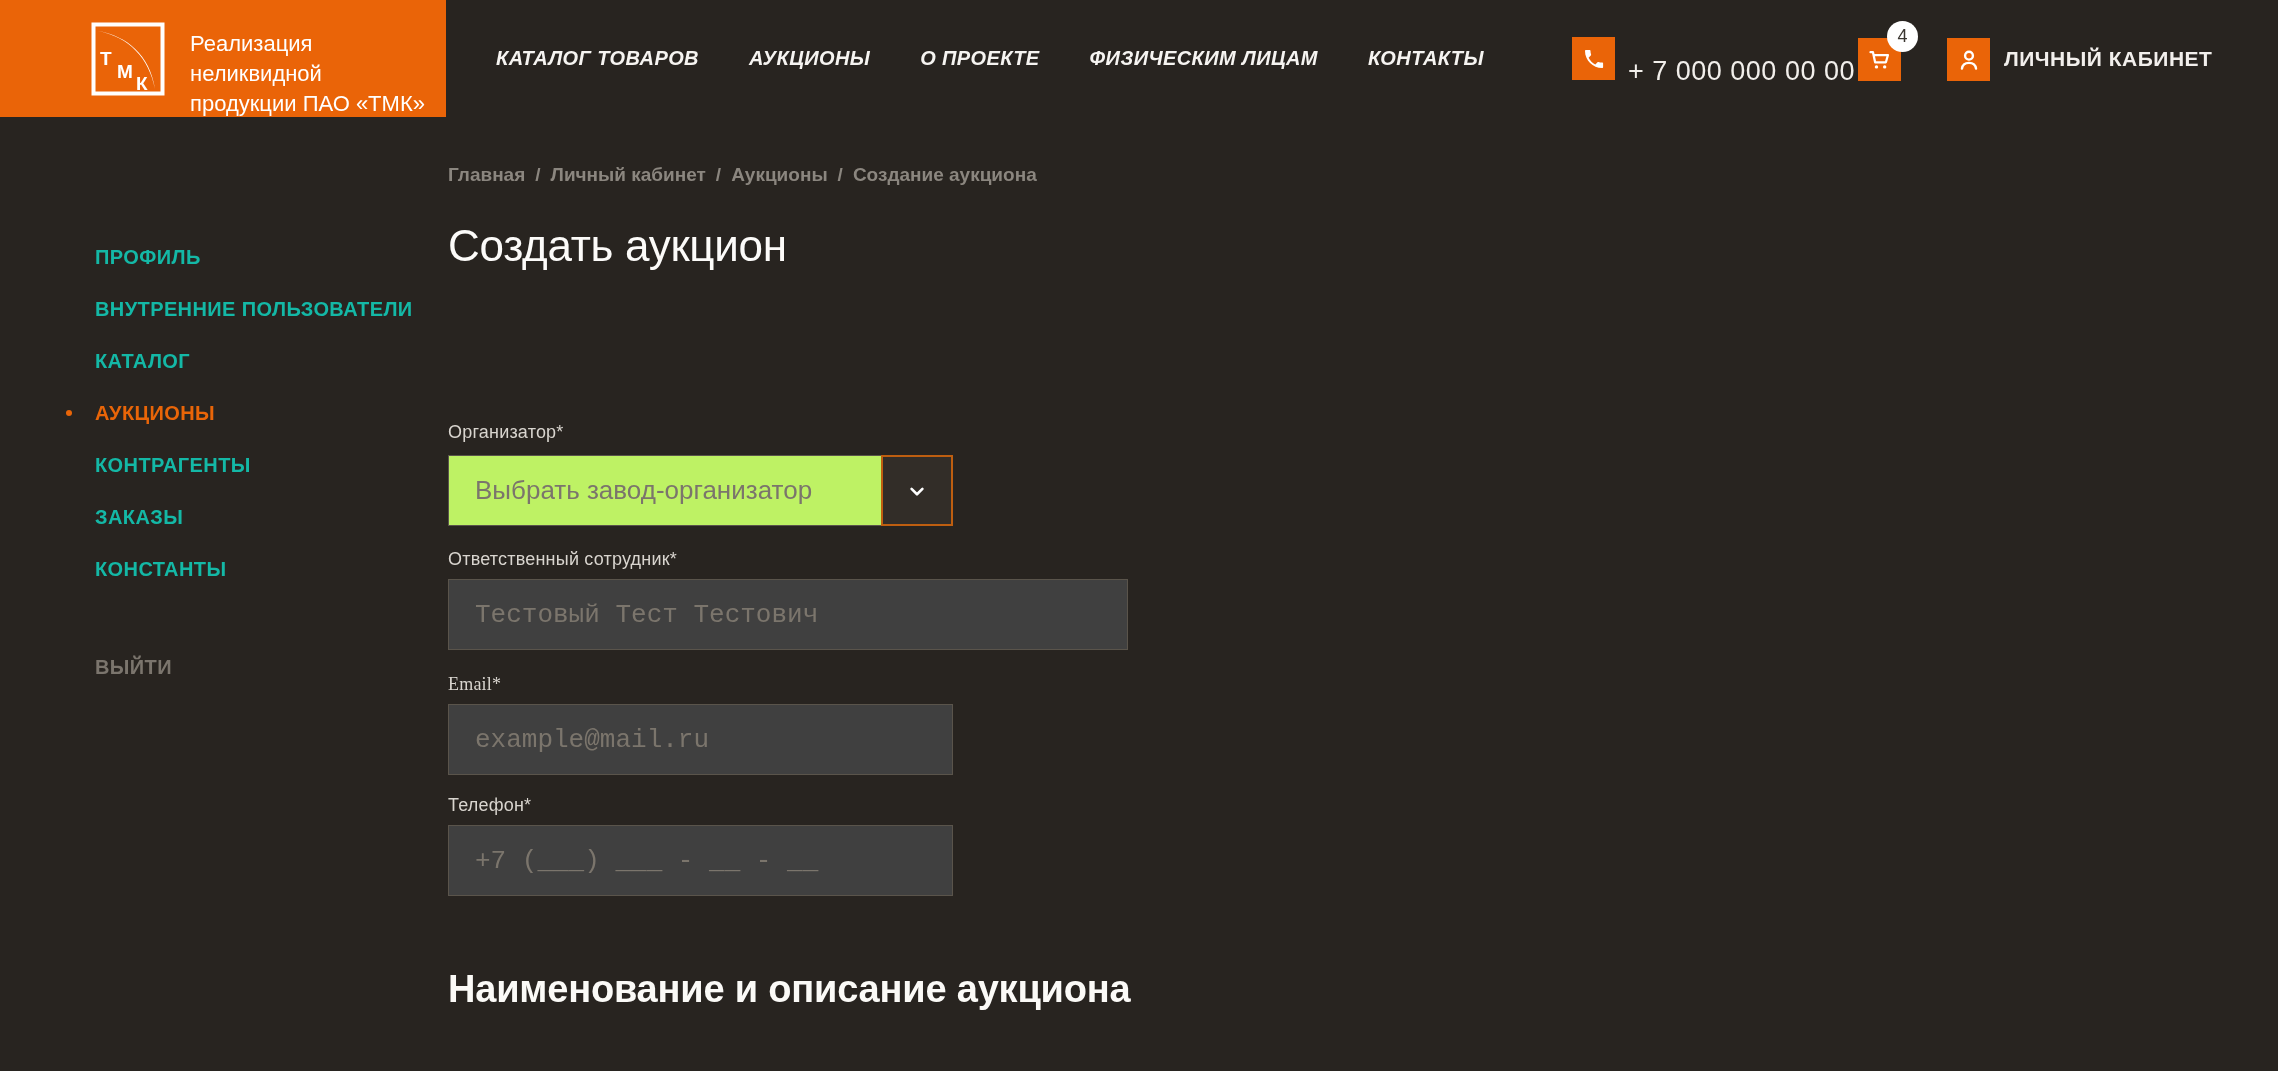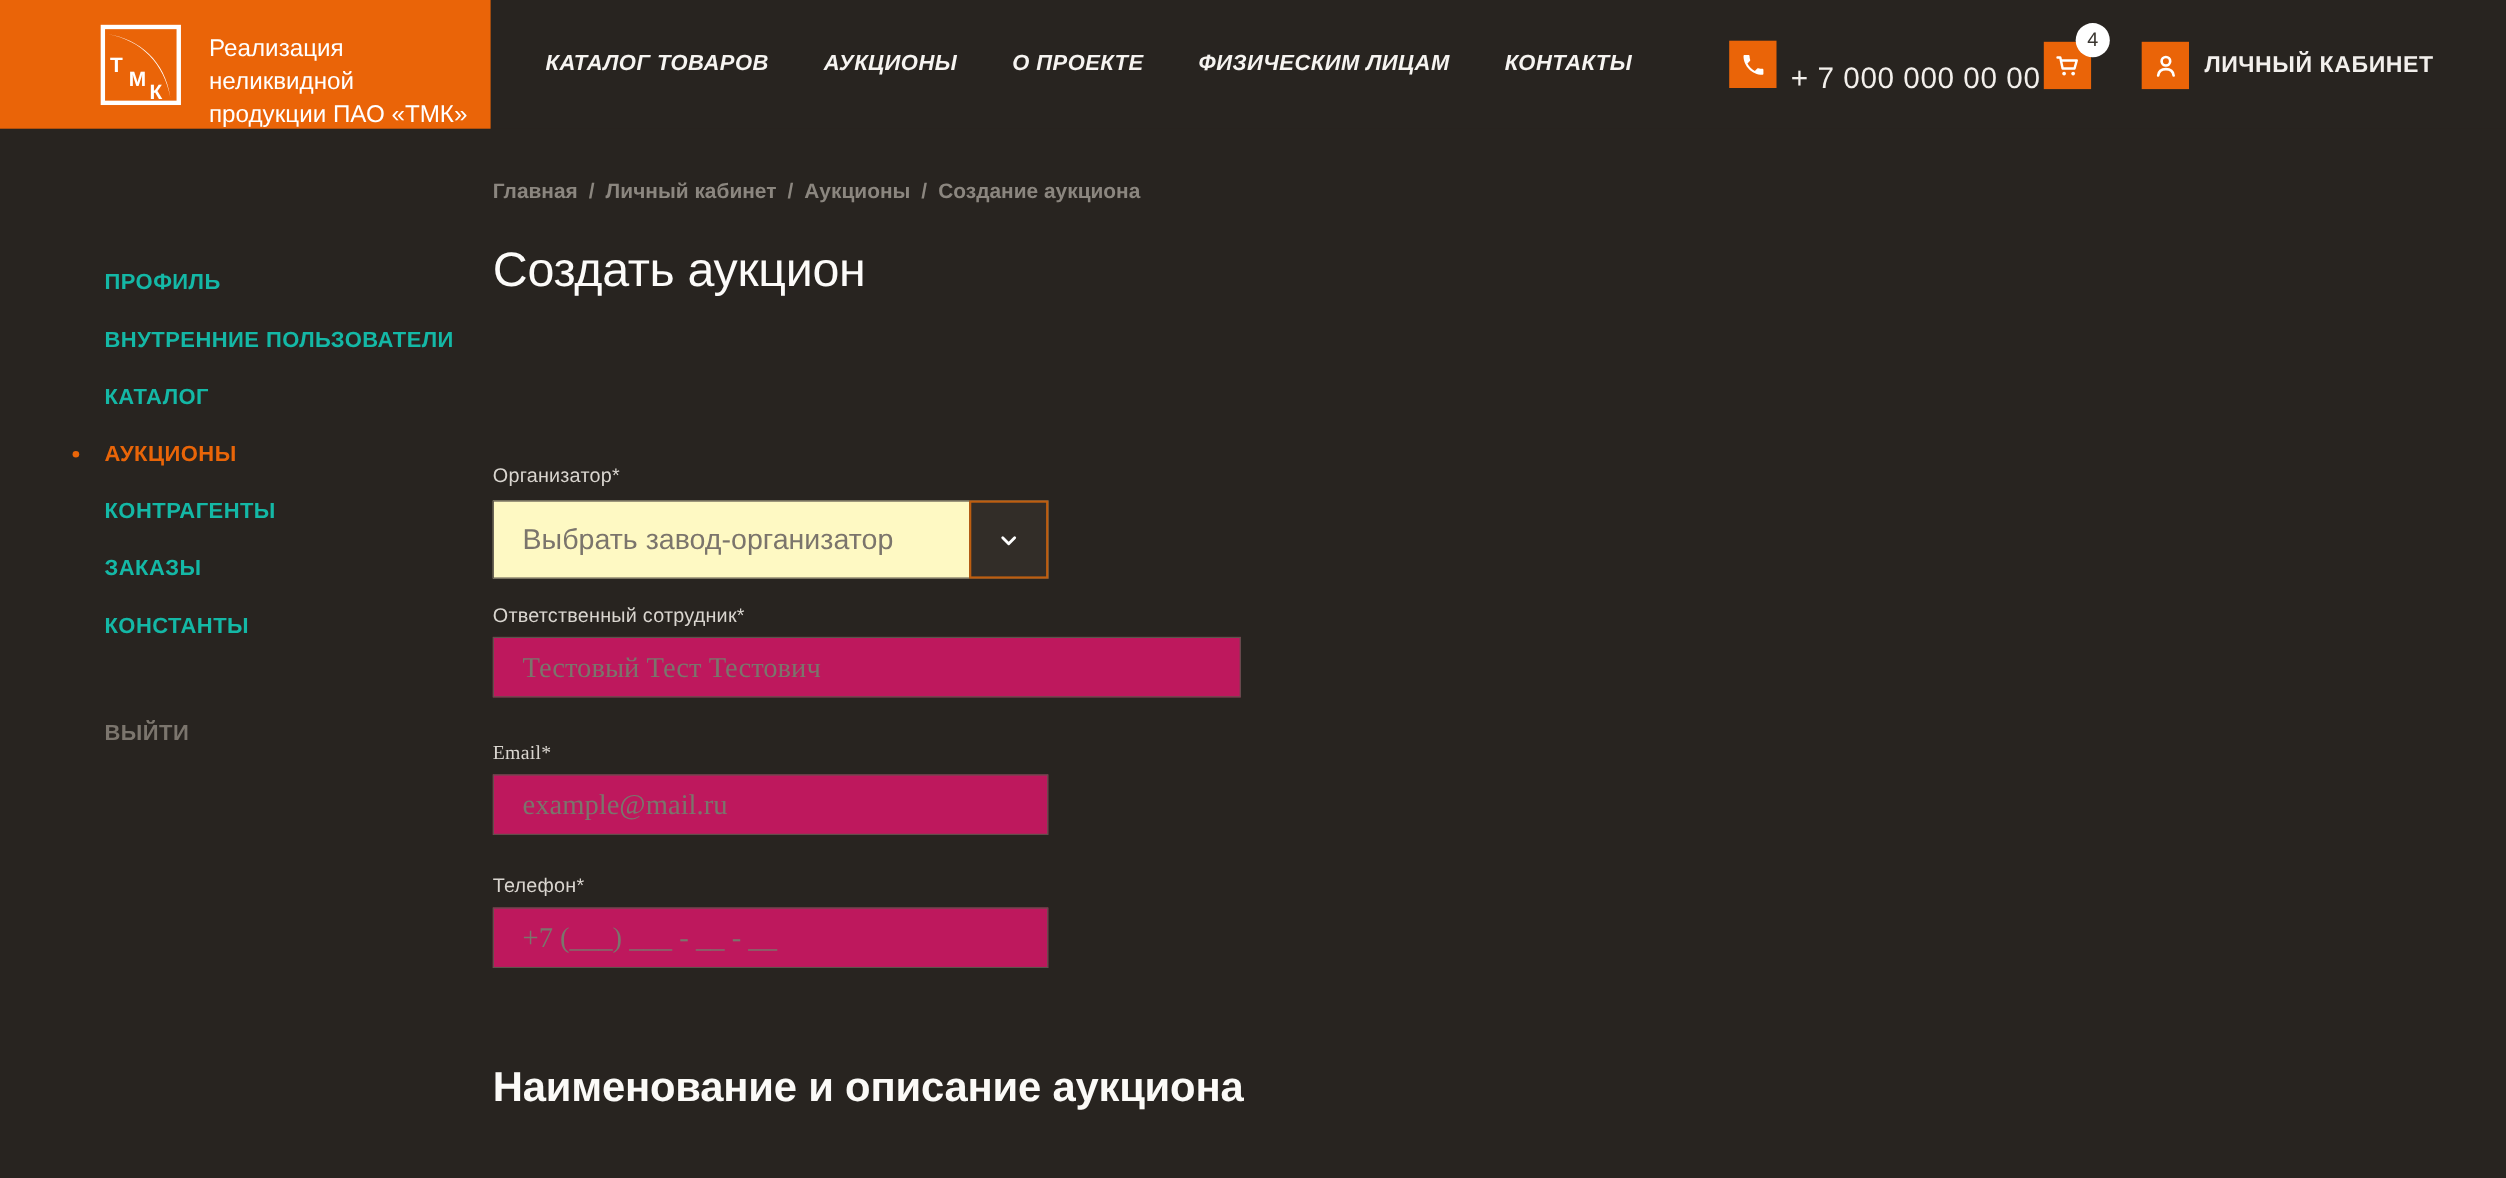--- a/index.html
+++ b/index.html
@@ -89,33 +89,33 @@
     color: #fbfaf7; font-size: 38px; font-weight: bold; letter-spacing: -0.2px;
   }
   .section-1 { top: 208px; }
   .section-2 { top: 851px; }
 
   .field-label {
     position: absolute; left: 0;
     color: #d9d5cf; font-size: 18px; letter-spacing: 0.2px;
   }
   .text-input {
-    position: absolute; left: 0; height: 55px;
-    background: #be185d; border: 1px solid #5a544b;
+    position: absolute; left: 0; height: 71px;
+    background: #404040; border: 1px solid #5a544b;
     color: #e8e4de; font-size: 26px; padding: 0 26px;
-    font-family: Liberation Serif, serif;
+    font-family: Liberation Mono, monospace;
     outline: none;
   }
   .text-input::placeholder { color: #7b756c; opacity: 1; }
 
   .label-organizer { top: 305px; }
   .select-wrap { position: absolute; left: 0; top: 338px; width: 505px; height: 71px; }
   .select-display {
     position: absolute; inset: 0;
-    background: #fef9c3; border: 1px solid #5a544b;
+    background: #bef264; border: 1px solid #5a544b;
     display: flex; align-items: center; padding-left: 26px;
     color: #7b756c; font-size: 26px; cursor: pointer;
   }
   .select-chevron-btn {
     position: absolute; right: 0; top: 0; width: 72px; height: 71px;
     background: #322d28; border: 2px solid #be5e10;
     display: flex; align-items: center; justify-content: center; cursor: pointer;
   }
 
   .label-employee { top: 432px; }

